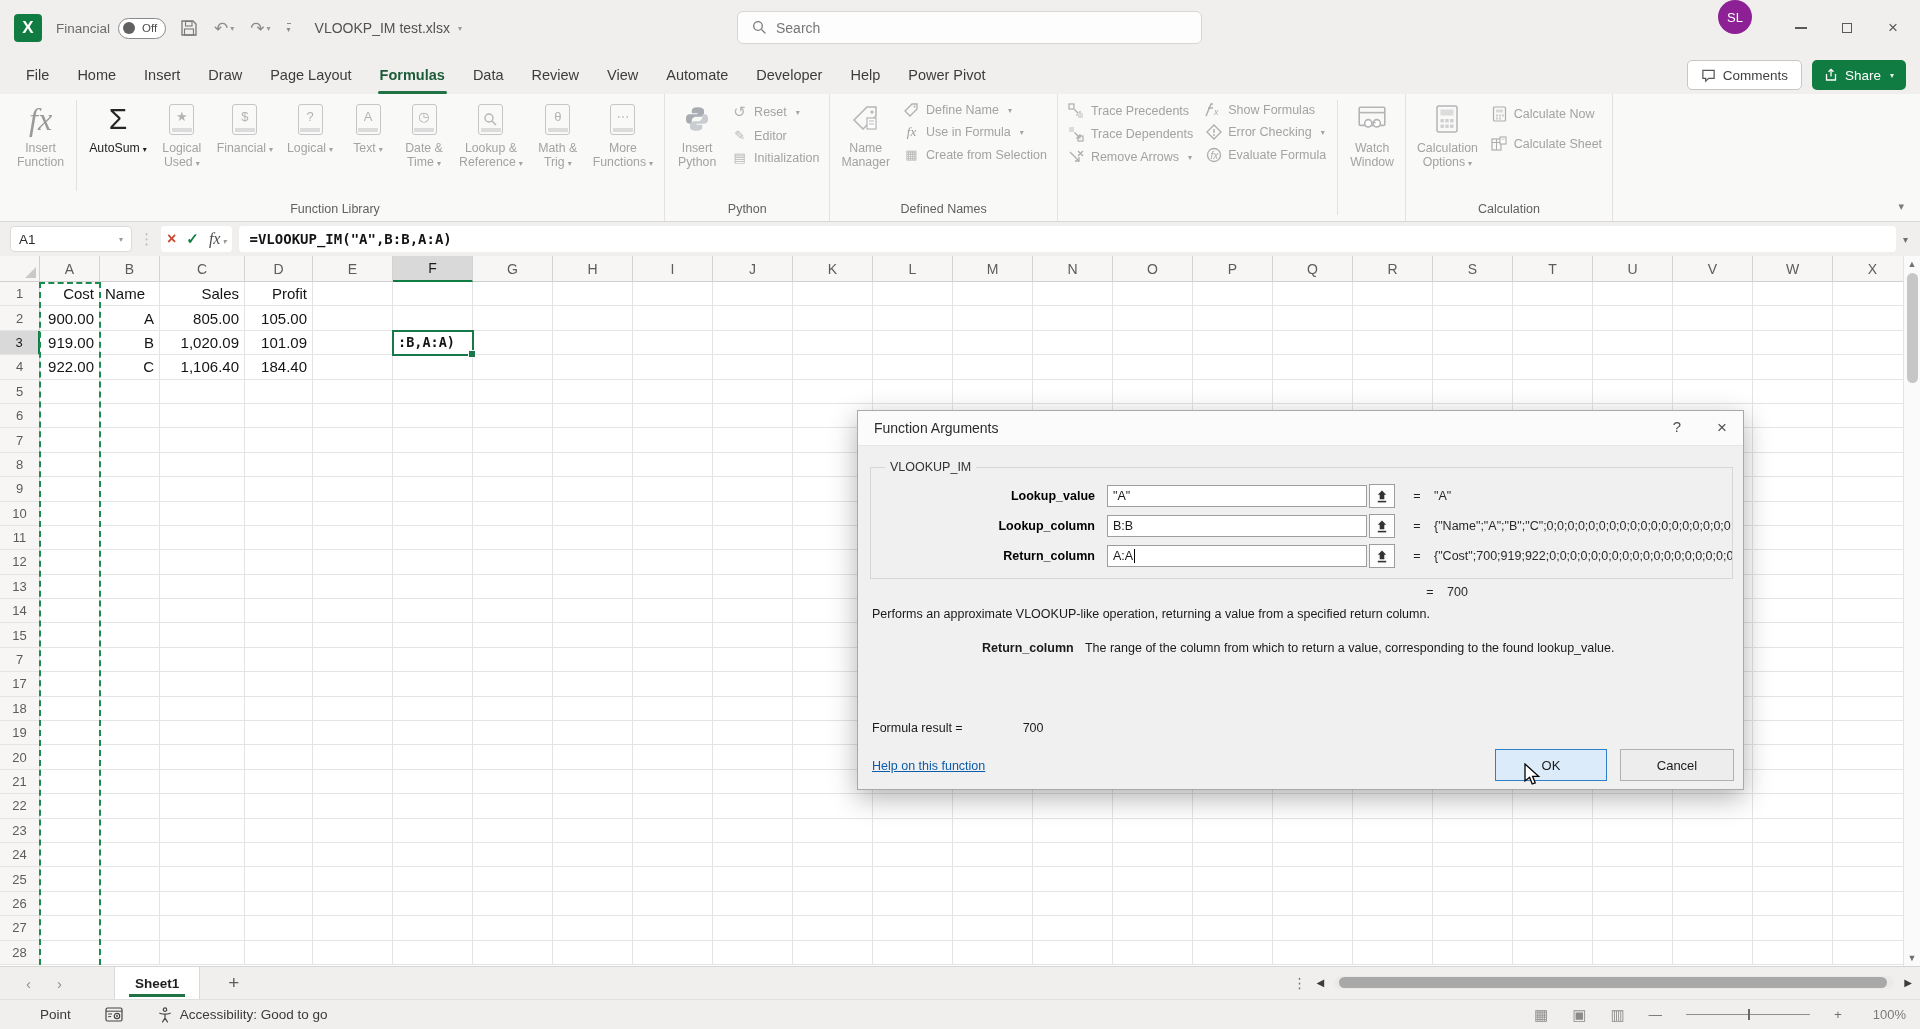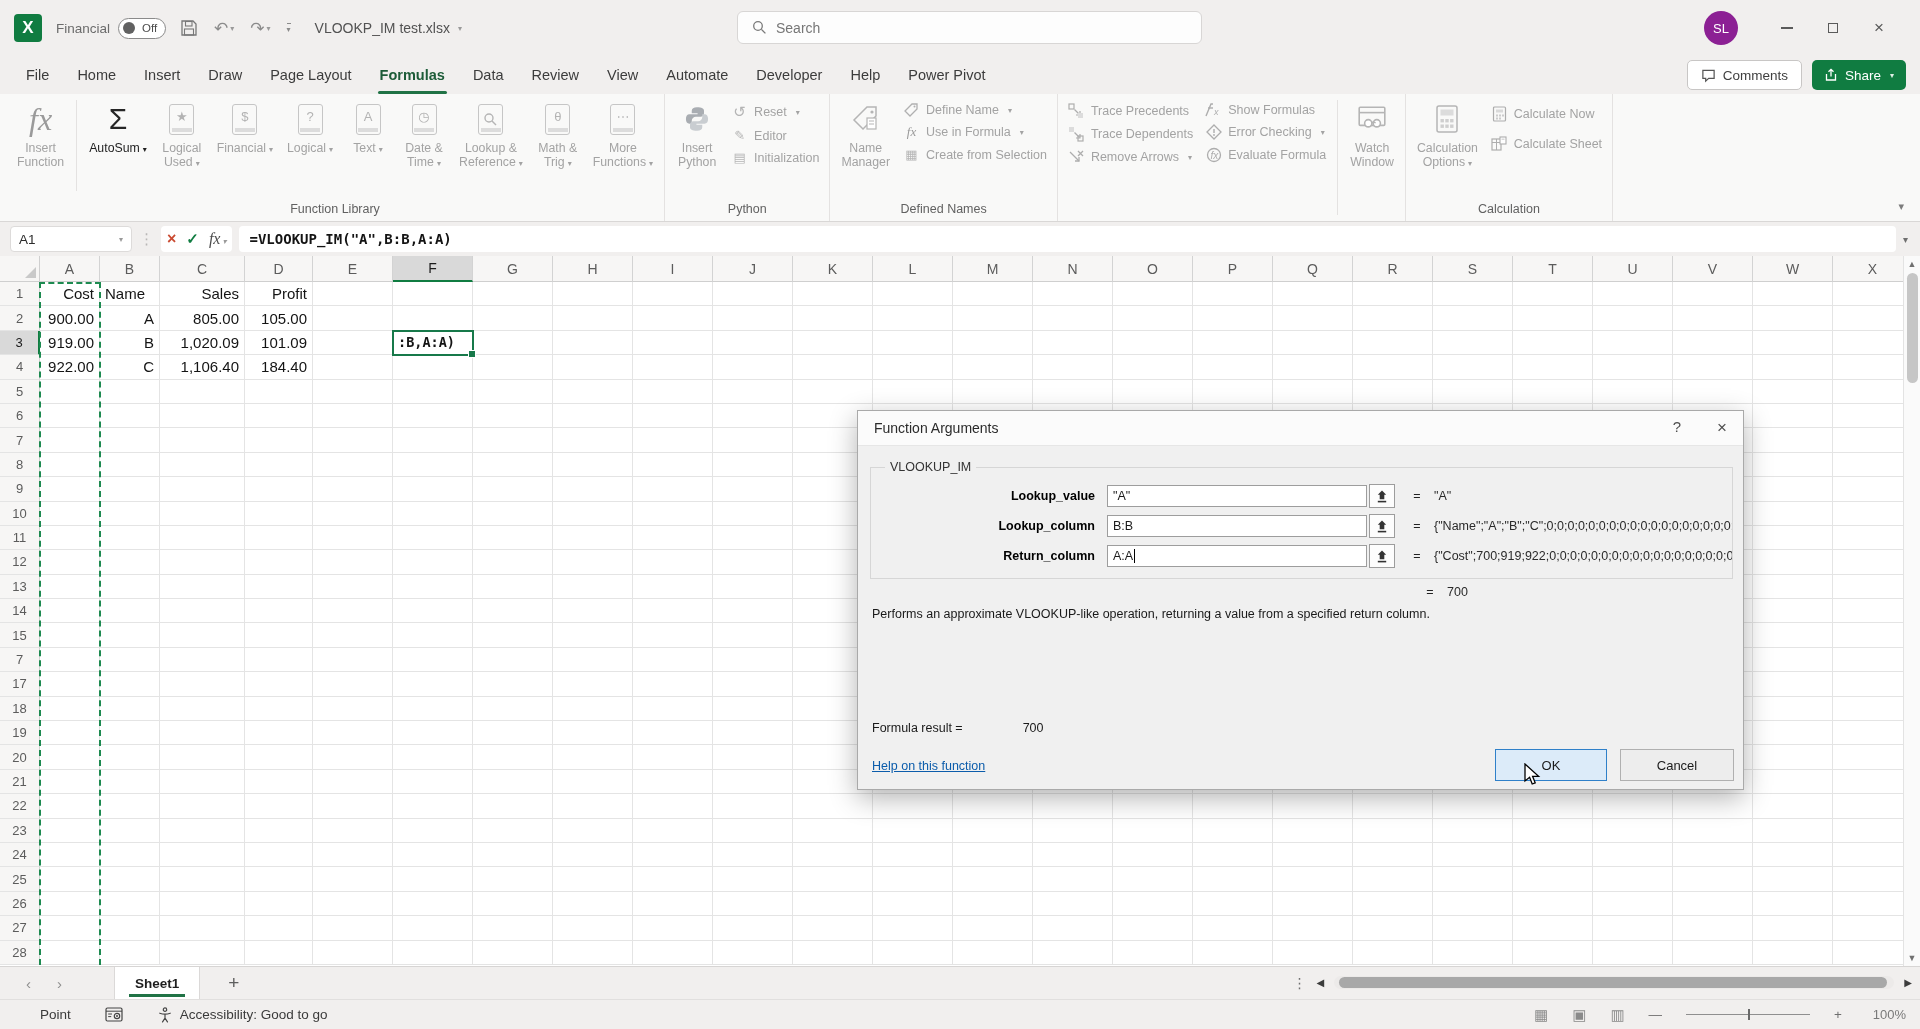--- a/index.html
+++ b/index.html
@@ -12,21 +12,21 @@
 .autosave{display:flex;align-items:center;gap:8px;color:#6b6b6b;font-size:13.5px}
 .toggle{width:48px;height:21px;border:1px solid #8a8a8a;border-radius:11px;background:#fff;position:relative;display:flex;align-items:center}
 .toggle .knob{width:12px;height:12px;border-radius:50%;background:#616161;margin-left:4px}
 .toggle .tstate{font-size:11.5px;color:#4c4c4c;margin-left:7px}
 .qat{display:flex;align-items:center;gap:16px;color:#8b8b8b}
 .qicon{font-size:17px;color:#8b8b8b;display:flex;align-items:center}
 .minichev{font-size:8px;color:#9a9a9a;margin-left:2px}
 .qmore{border-top:1.5px solid #8b8b8b;font-size:8px;color:#8b8b8b;padding-top:1px}
 .doctitle{color:#525252;font-size:14px;margin-left:10px;display:flex;align-items:center;gap:6px}
 .searchbox{position:absolute;left:737px;top:11px;width:465px;height:33px;background:#fdfdfd;border:1px solid #d8d6d5;border-radius:6px;display:flex;align-items:center;gap:9px;padding-left:14px;color:#767676;font-size:14px}
-.tb-right{position:absolute;right:18px;top:0;height:56px;display:flex;align-items:center}
+.tb-right{position:absolute;right:4px;top:0;height:56px;display:flex;align-items:flex-start}
 .avatar{width:34px;height:34px;border-radius:50%;background:#8c2094;color:#fff;display:flex;align-items:center;justify-content:center;font-size:13px;margin-right:26px}
 .winbtn{width:46px;height:56px;display:flex;align-items:center;justify-content:center;color:#5a5a5a}
 .minbar{width:12px;height:1.5px;background:#5a5a5a}
 .resticon{width:10px;height:10px;border:1.2px solid #5a5a5a;position:relative;background:#f1efee}
 .resticon:before{content:"";position:absolute;left:2px;top:-4px;width:10px;height:10px;border:1.2px solid #5a5a5a;z-index:-1}
 .closex{font-size:17px}
 
 .tabrow{position:absolute;left:0;top:56px;width:1920px;height:38px;background:#f1efee;display:flex;align-items:stretch;padding-left:12px}
 .tab{padding:0 14px;display:flex;align-items:center;font-size:14.5px;color:#3c3c3c;position:relative}
 .tab.active{font-weight:bold;color:#1d5c38}
@@ -1467,20 +1467,24 @@
           <div class="dfeq">=</div>
           <div class="dfres">{"Cost";700;919;922;0;0;0;0;0;0;0;0;0;0;0;0;0;0;0;0;0;0;0;0;0;0;0;0;0;0;0;0;0;(</div>
         </div>
       </div>
   </div>
   <div class="eqres">
     <span class="dfeq">=</span>
     <span class="dfres">700</span>
   </div>
   <div class="dlgdesc">Performs an approximate VLOOKUP-like operation, returning a value from a specified return column.</div>
+  <div class="arghelp">
+    <b>Return_column</b>
+    <span>The range of the column from which to return a value, corresponding to the found lookup_value.</span>
+  </div>
   <div class="fres">
     <span>Formula result =</span>
     <span class="val">700</span>
   </div>
   <a class="helplink" href="#">Help on this function</a>
   <div class="dlgbtn okbtn">
       <span>OK</span>
     </div>
   <div class="dlgbtn cancelbtn">
       <span>Cancel</span>

